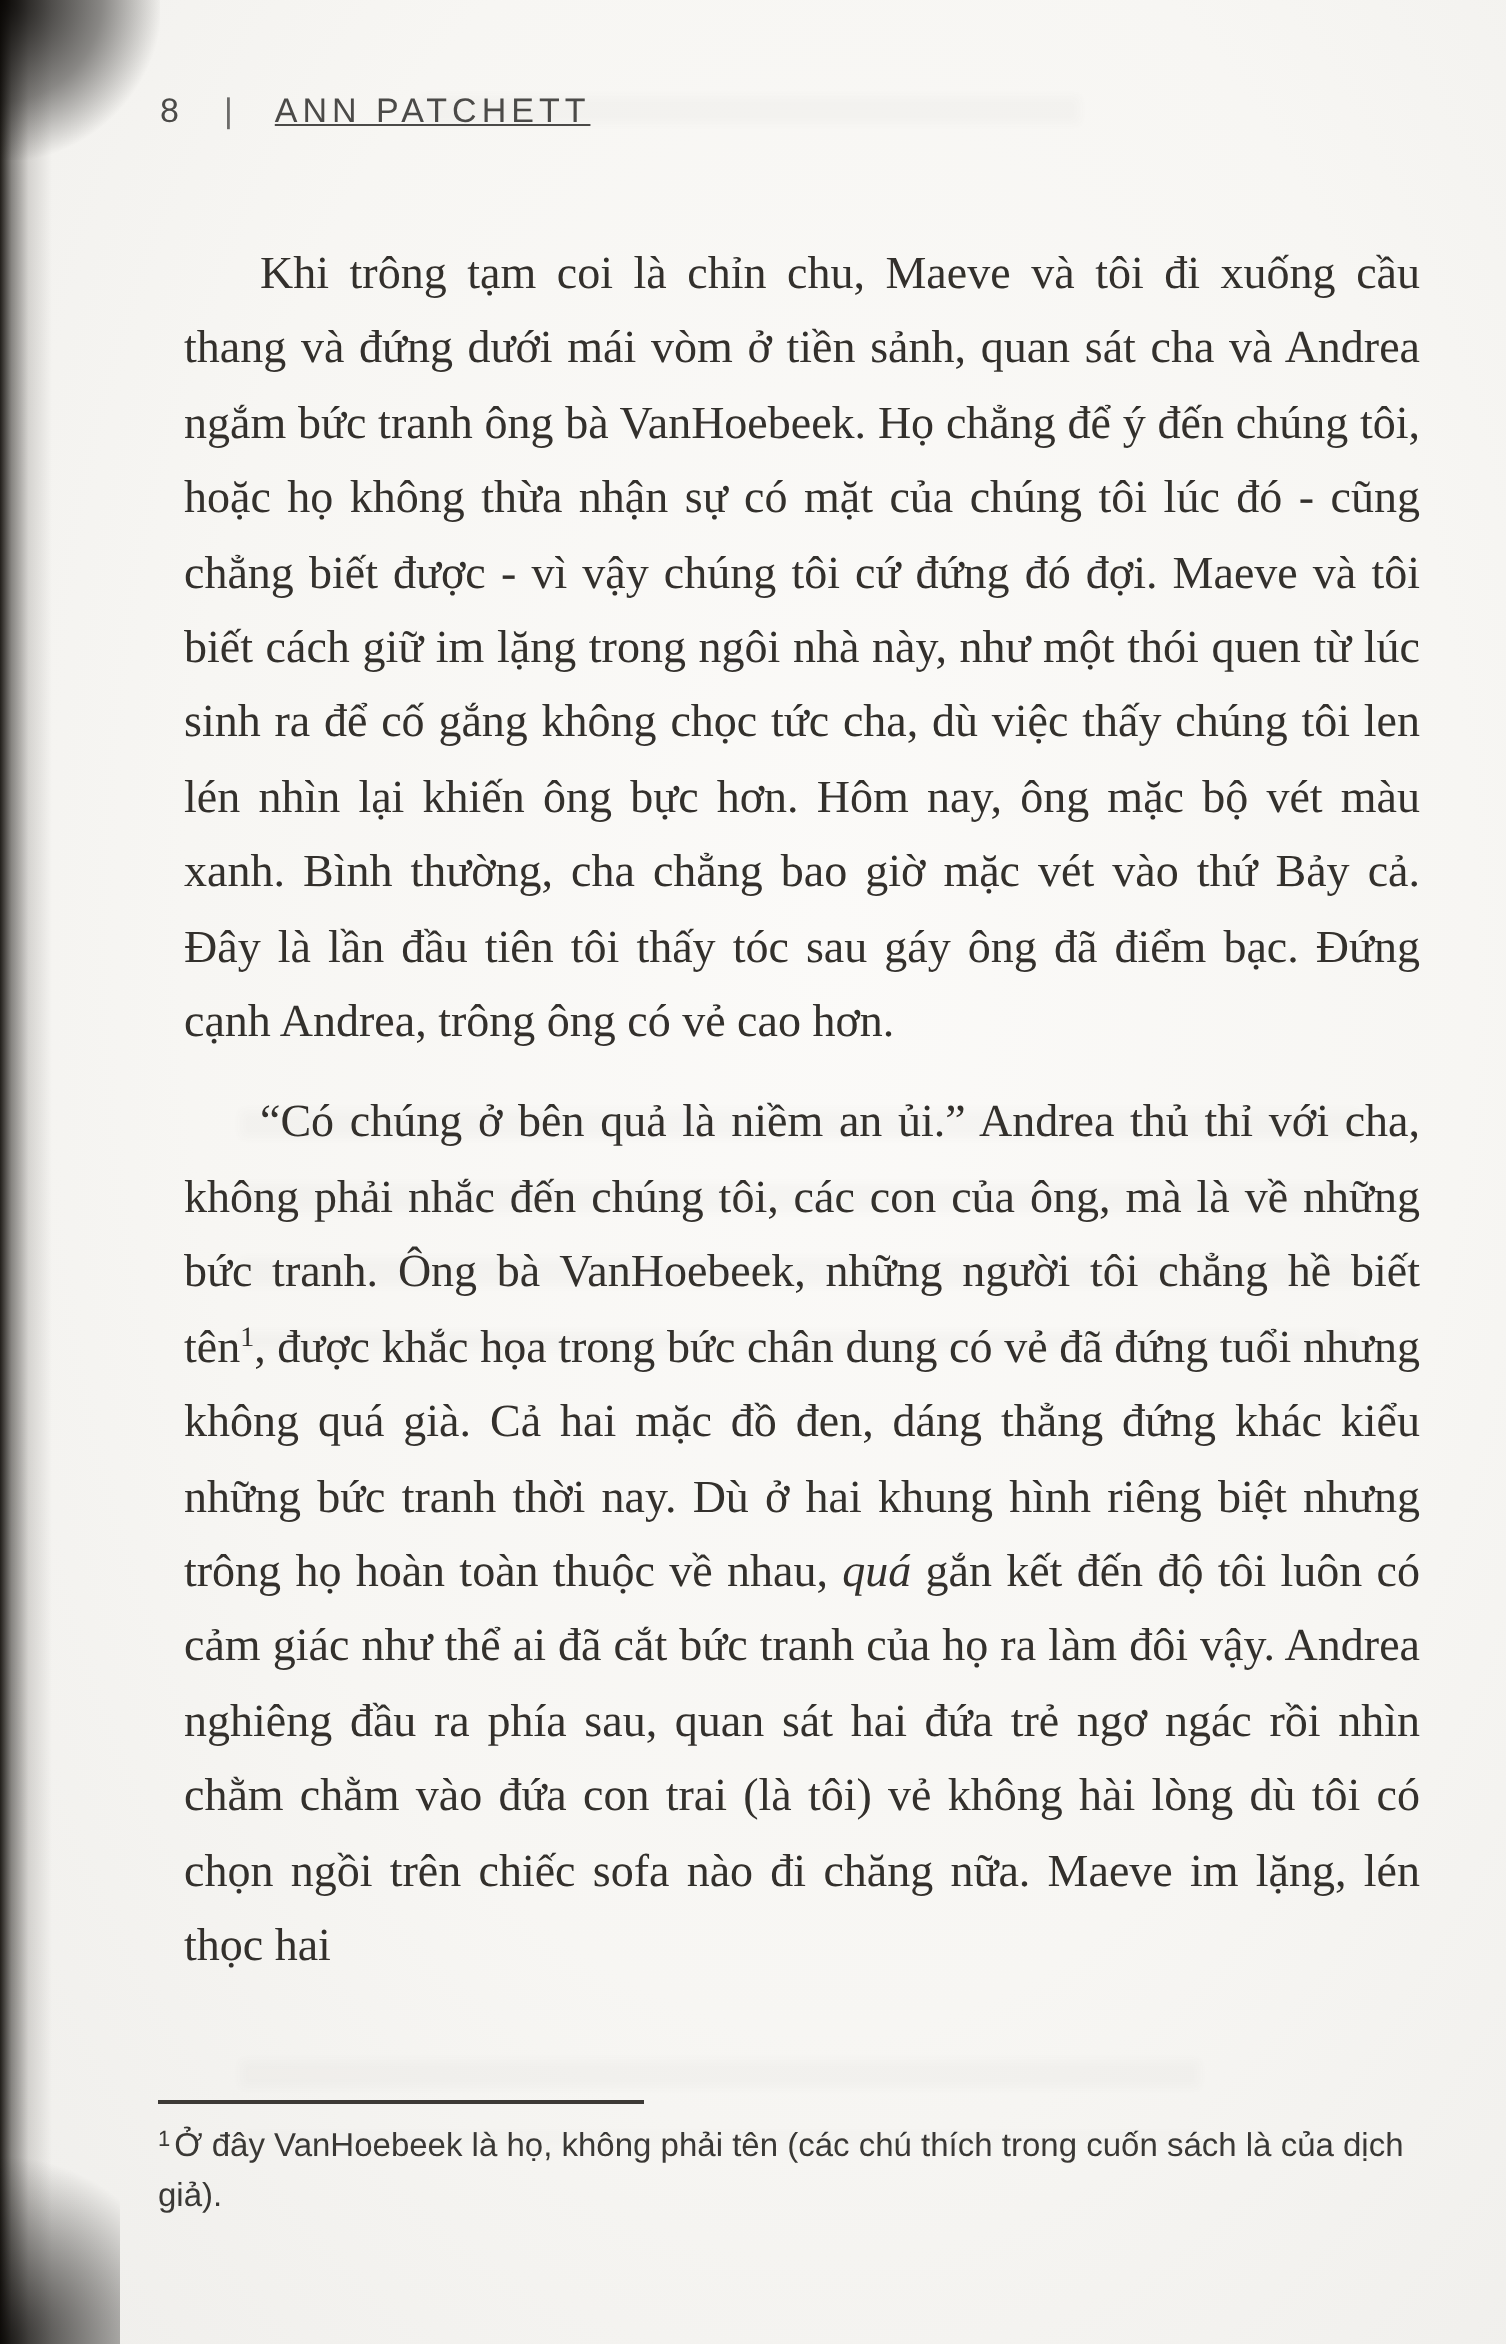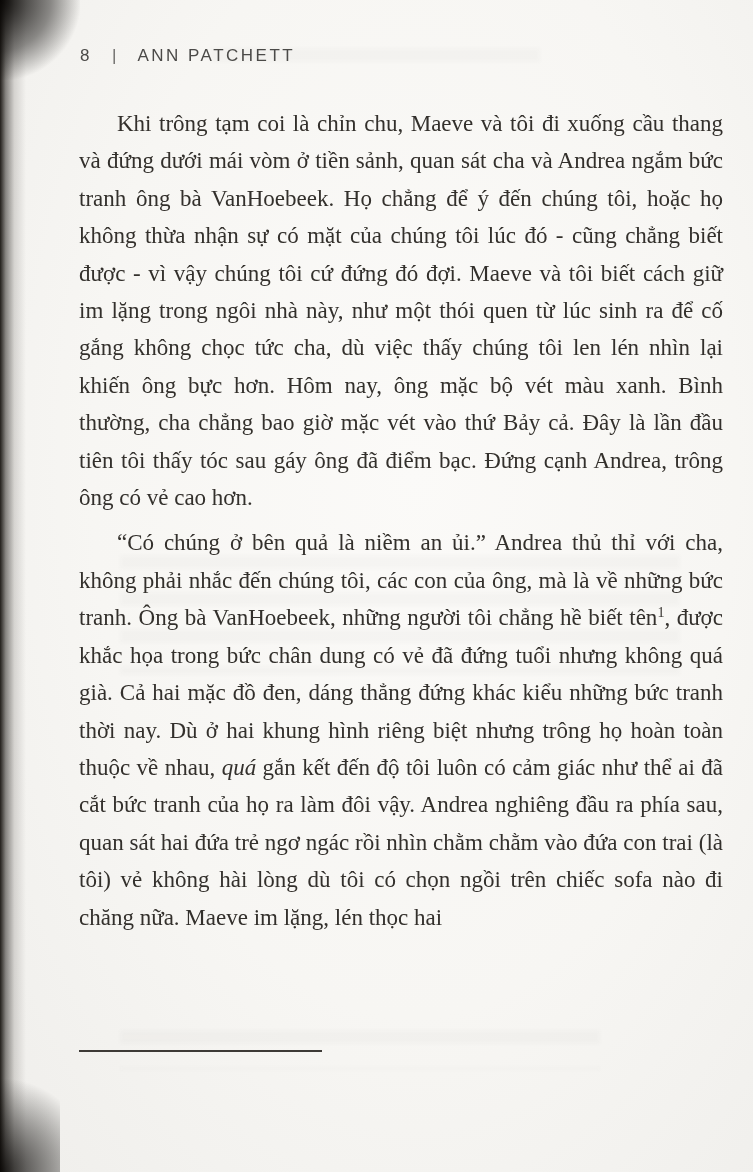--- a/index.html
+++ b/index.html
@@ -81,35 +81,36 @@
   .running-header .page-num {
     letter-spacing: 0.5px;
   }
   .running-header .sep {
     margin: 0 21px 0 22px;
     color: #6b6a68;
     font-weight: 300;
   }
   .running-header .title {
     letter-spacing: 2.5px;
+    text-decoration: underline;
   }
 
   .body-text {
     position: absolute;
     left: 79px;
     top: 105px;
     width: 644px;
     font-family: "Liberation Serif", "DejaVu Serif", serif;
     font-size: 23px;
     line-height: 37.4px;
     color: #33302c;
     text-align: justify;
   }
   .body-text p {
-    margin: 0;
+    margin: 13px;
     text-indent: 38px;
   }
   .body-text p + p {
     margin-top: 8px;
   }
   .fn-ref {
     font-size: 14px;
     line-height: 0;
     vertical-align: baseline;
     position: relative;
@@ -164,14 +165,15 @@
     <span class="title">ANN PATCHETT</span>
   </header>
 
   <main class="body-text">
     <p>Khi trông tạm coi là chỉn chu, Maeve và tôi đi xuống cầu thang và đứng dưới mái vòm ở tiền sảnh, quan sát cha và Andrea ngắm bức tranh ông bà VanHoebeek. Họ chẳng để ý đến chúng tôi, hoặc họ không thừa nhận sự có mặt của chúng tôi lúc đó - cũng chẳng biết được - vì vậy chúng tôi cứ đứng đó đợi. Maeve và tôi biết cách giữ im lặng trong ngôi nhà này, như một thói quen từ lúc sinh ra để cố gắng không chọc tức cha, dù việc thấy chúng tôi len lén nhìn lại khiến ông bực hơn. Hôm nay, ông mặc bộ vét màu xanh. Bình thường, cha chẳng bao giờ mặc vét vào thứ Bảy cả. Đây là lần đầu tiên tôi thấy tóc sau gáy ông đã điểm bạc. Đứng cạnh Andrea, trông ông có vẻ cao hơn.</p>
     <p><span>“Có chúng ở bên quả là niềm an ủi.” Andrea thủ thỉ với cha, không phải nhắc đến chúng tôi, các con của ông, mà là về những bức tranh. Ông bà VanHoebeek, những người tôi chẳng hề biết tên</span><sup class="fn-ref">1</sup><span>, được khắc họa trong bức chân dung có vẻ đã đứng tuổi nhưng không quá già. Cả hai mặc đồ đen, dáng thẳng đứng khác kiểu những bức tranh thời nay. Dù ở hai khung hình riêng biệt nhưng trông họ hoàn toàn thuộc về nhau, </span><em class="italic-word">quá</em><span> gắn kết đến độ tôi luôn có cảm giác như thể ai đã cắt bức tranh của họ ra làm đôi vậy. Andrea nghiêng đầu ra phía sau, quan sát hai đứa trẻ ngơ ngác rồi nhìn chằm chằm vào đứa con trai (là tôi) vẻ không hài lòng dù tôi có chọn ngồi trên chiếc sofa nào đi chăng nữa. Maeve im lặng, lén thọc hai</span></p>
   </main>
 
   <div class="footnote-rule"></div>
 
+  <div class="footnote"><sup>1</sup><span>Ở đây VanHoebeek là họ, không phải tên (các chú thích trong cuốn sách là của dịch giả).</span></div>
 
 </div>
 
 </body></html>

